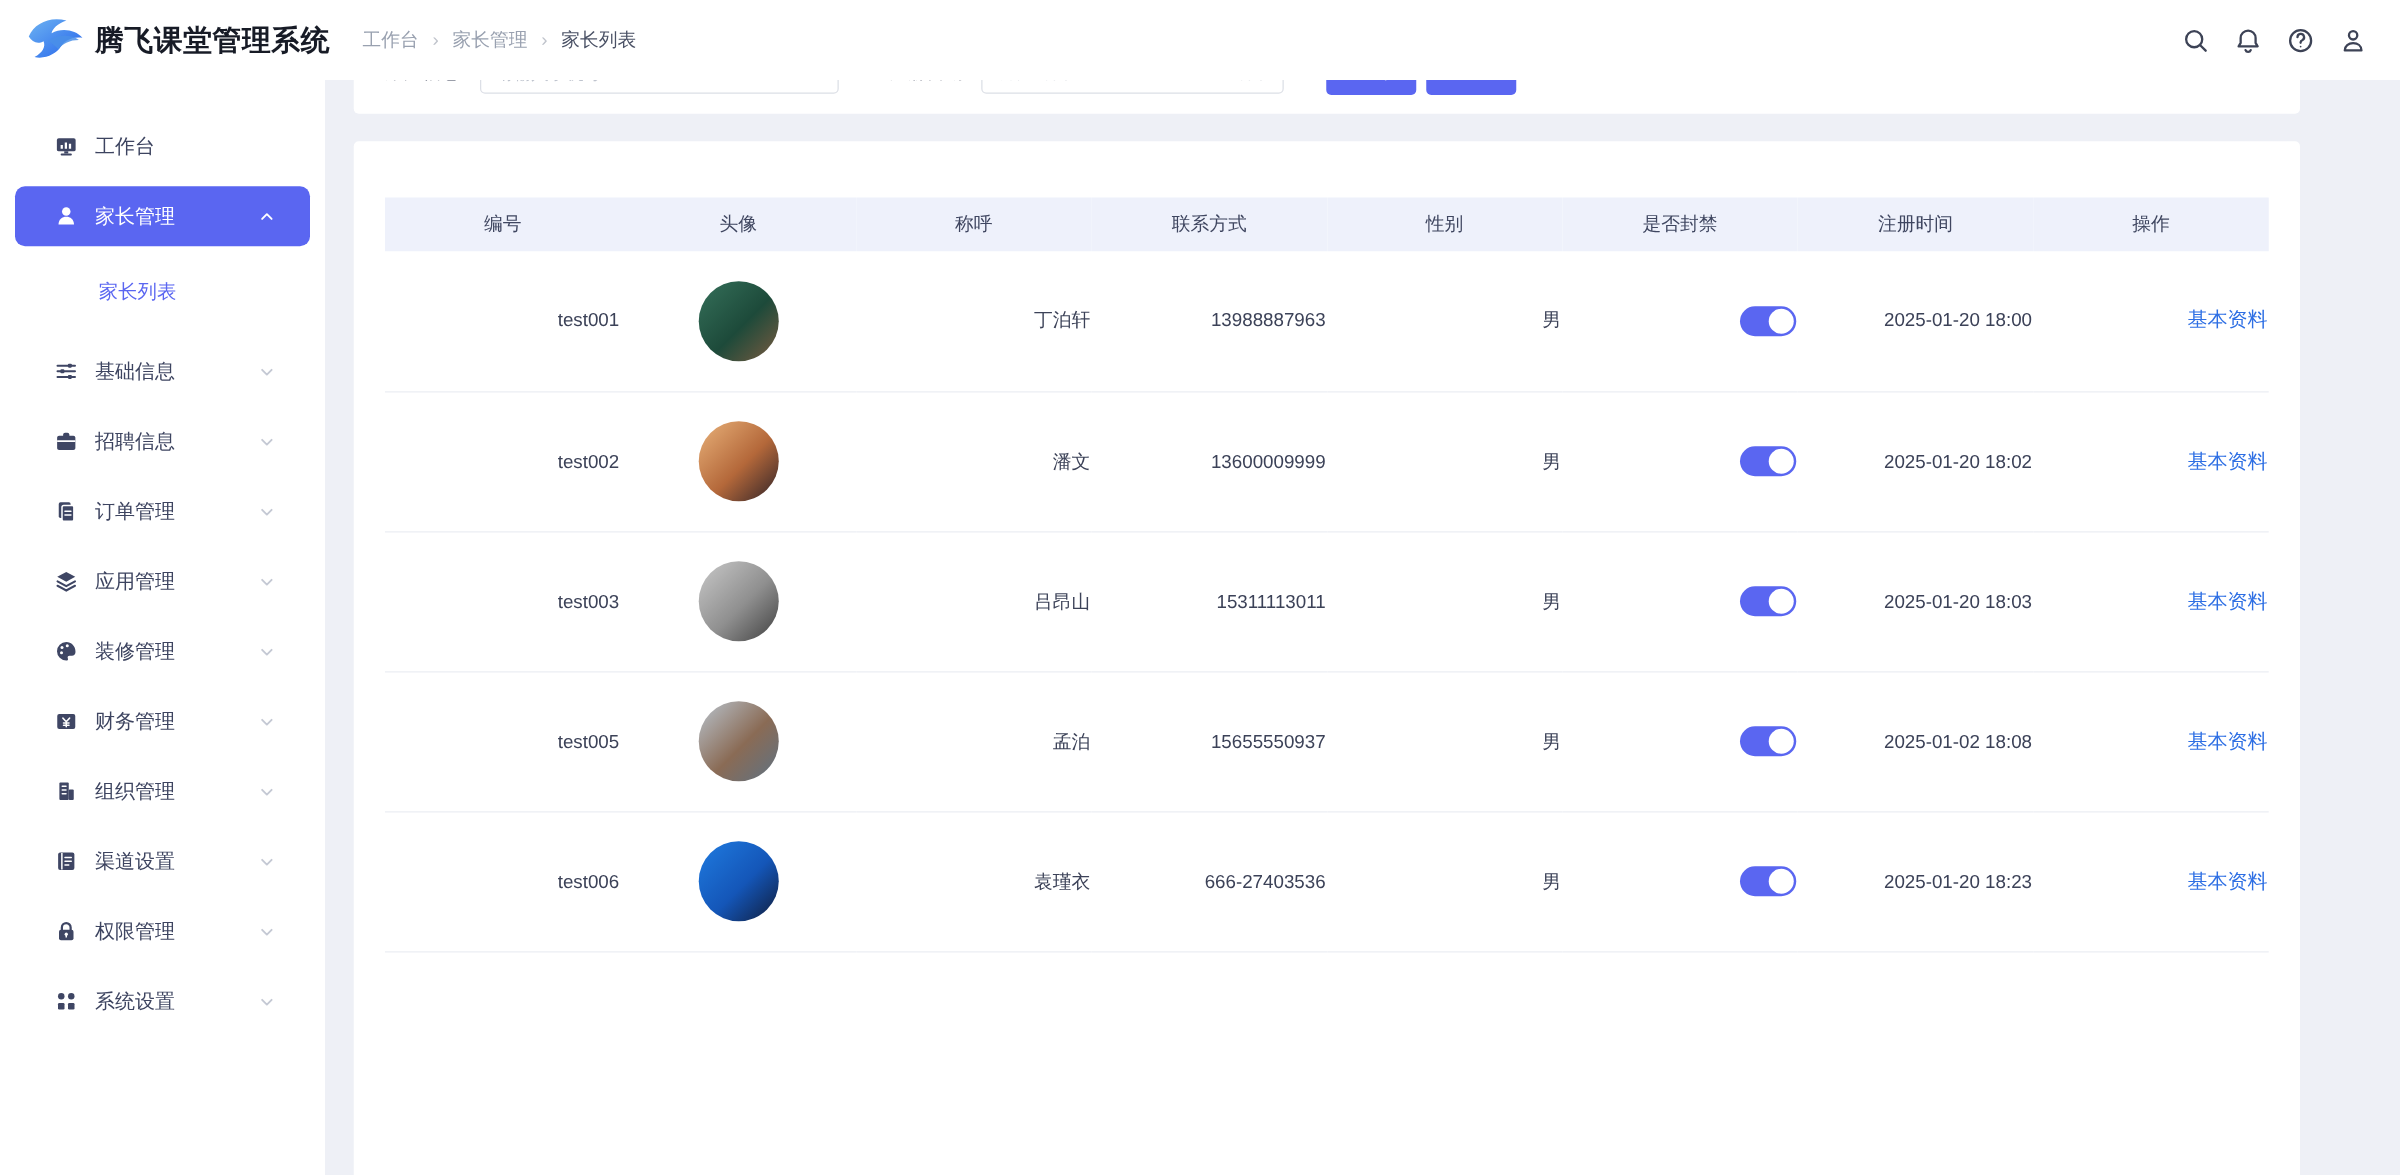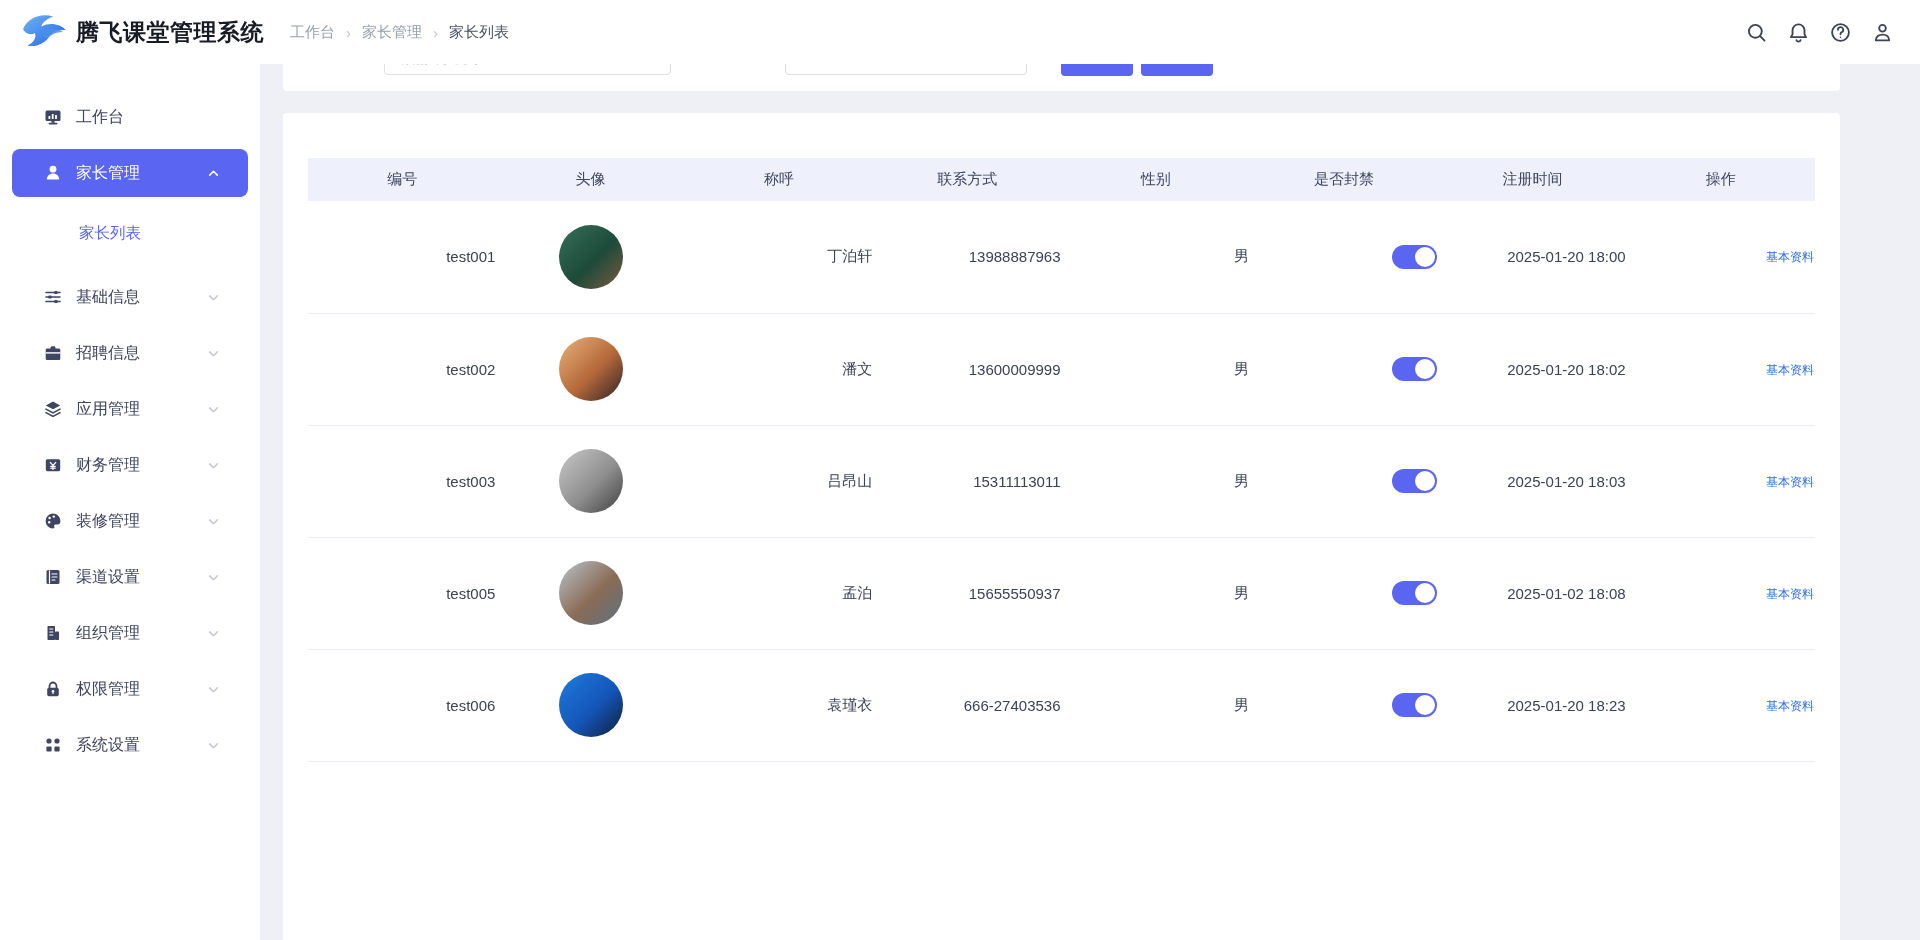--- a/index.html
+++ b/index.html
@@ -94,21 +94,21 @@
   }
   .avatar{width:64px;height:64px;border-radius:50%;margin:0 auto;}
   .toggle{
     display:inline-block;width:45px;height:24px;border-radius:12px;
     background:var(--accent);position:relative;cursor:pointer;vertical-align:middle;
   }
   .toggle .knob{
     position:absolute;top:2px;right:2px;width:20px;height:20px;border-radius:50%;
     background:#fff;
   }
-  .action-link{color:var(--link);text-decoration:none;font-size:12px;cursor:pointer;}
+  .action-link{color:var(--link);text-decoration:none;font-size:16px;cursor:pointer;}
 </style>
 </head>
 <body>
 
 <div class="header">
   <div class="logo">
     <svg viewBox="0 0 52 46">
       <defs>
         <linearGradient id="lg" x1="0" y1="0" x2="1" y2="1">
           <stop offset="0" stop-color="#6db3f2"></stop>
@@ -212,40 +212,41 @@
         <span class="mi-label">招聘信息</span>
         <span class="mi-chevron">
           <svg viewBox="0 0 12 12" fill="none" stroke="currentColor" stroke-width="1.4" stroke-linecap="round" stroke-linejoin="round">
             <path d="M2.5 4.5 6 8l3.5-3.5"></path>
           </svg>
         </span>
       </li>
       <li class="menu-item">
         <span class="mi-icon">
           <svg viewBox="0 0 18 18">
+            <rect x="3" y="1.8" width="9.5" height="12.5" rx="1.4" fill="currentColor"></rect>
+            <rect x="5.6" y="4.4" width="9.5" height="12.5" rx="1.4" fill="currentColor" stroke="#fff" stroke-width="1.2"></rect>
+            <path d="M8 9h4.7M8 12h4.7" stroke="#fff" stroke-width="1.3" stroke-linecap="round"></path>
+          </svg>
+        </span>
+        <span class="mi-label">订单管理</span>
+        <span class="mi-chevron">
+          <svg viewBox="0 0 12 12" fill="none" stroke="currentColor" stroke-width="1.4" stroke-linecap="round" stroke-linejoin="round">
+            <path d="M2.5 4.5 6 8l3.5-3.5"></path>
+          </svg>
+        </span>
+      </li>
+      <li class="menu-item">
+        <span class="mi-icon">
+          <svg viewBox="0 0 18 18">
             <path d="M9 1.5 16.2 5.4 9 9.3 1.8 5.4Z" fill="currentColor"></path>
             <path d="M2 9.1 9 12.9 16 9.1" fill="none" stroke="currentColor" stroke-width="1.6" stroke-linecap="round"></path>
             <path d="M2 12.6 9 16.4 16 12.6" fill="none" stroke="currentColor" stroke-width="1.6" stroke-linecap="round"></path>
           </svg>
         </span>
         <span class="mi-label">应用管理</span>
-        <span class="mi-chevron">
-          <svg viewBox="0 0 12 12" fill="none" stroke="currentColor" stroke-width="1.4" stroke-linecap="round" stroke-linejoin="round">
-            <path d="M2.5 4.5 6 8l3.5-3.5"></path>
-          </svg>
-        </span>
-      </li>
-      <li class="menu-item">
-        <span class="mi-icon">
-          <svg viewBox="0 0 18 18">
-            <rect x="1.8" y="3.2" width="14.4" height="12" rx="1.6" fill="currentColor"></rect>
-            <path d="M6.3 6.5 9 9.4l2.7-2.9M9 9.4v4M6.8 10.4h4.4M6.8 12.2h4.4" stroke="#fff" stroke-width="1.2" stroke-linecap="round" fill="none"></path>
-          </svg>
-        </span>
-        <span class="mi-label">财务管理</span>
         <span class="mi-chevron">
           <svg viewBox="0 0 12 12" fill="none" stroke="currentColor" stroke-width="1.4" stroke-linecap="round" stroke-linejoin="round">
             <path d="M2.5 4.5 6 8l3.5-3.5"></path>
           </svg>
         </span>
       </li>
       <li class="menu-item">
         <span class="mi-icon">
           <svg viewBox="0 0 18 18">
             <path d="M9 1.6a7.4 7.4 0 1 0 0 14.8c1.2 0 1.7-.8 1.3-1.7-.5-1.1 0-2.2 1.3-2.2h1.9c1.7 0 2.9-1.2 2.9-3C16.4 4.8 13 1.6 9 1.6z" fill="currentColor"></path>
@@ -257,41 +258,55 @@
         <span class="mi-label">装修管理</span>
         <span class="mi-chevron">
           <svg viewBox="0 0 12 12" fill="none" stroke="currentColor" stroke-width="1.4" stroke-linecap="round" stroke-linejoin="round">
             <path d="M2.5 4.5 6 8l3.5-3.5"></path>
           </svg>
         </span>
       </li>
       <li class="menu-item">
         <span class="mi-icon">
           <svg viewBox="0 0 18 18">
+            <rect x="1.8" y="3.2" width="14.4" height="12" rx="1.6" fill="currentColor"></rect>
+            <path d="M6.3 6.5 9 9.4l2.7-2.9M9 9.4v4M6.8 10.4h4.4M6.8 12.2h4.4" stroke="#fff" stroke-width="1.2" stroke-linecap="round" fill="none"></path>
+          </svg>
+        </span>
+        <span class="mi-label">财务管理</span>
+        <span class="mi-chevron">
+          <svg viewBox="0 0 12 12" fill="none" stroke="currentColor" stroke-width="1.4" stroke-linecap="round" stroke-linejoin="round">
+            <path d="M2.5 4.5 6 8l3.5-3.5"></path>
+          </svg>
+        </span>
+      </li>
+      <li class="menu-item">
+        <span class="mi-icon">
+          <svg viewBox="0 0 18 18">
+            <rect x="3.5" y="2" width="7.5" height="14" rx="0.8" fill="currentColor"></rect>
+            <rect x="11" y="7.5" width="4" height="8.5" rx="0.8" fill="currentColor"></rect>
+            <path d="M5.8 5h3M5.8 8h3M5.8 11h3" stroke="#fff" stroke-width="1.2" stroke-linecap="round"></path>
+          </svg>
+        </span>
+        <span class="mi-label">组织管理</span>
+        <span class="mi-chevron">
+          <svg viewBox="0 0 12 12" fill="none" stroke="currentColor" stroke-width="1.4" stroke-linecap="round" stroke-linejoin="round">
+            <path d="M2.5 4.5 6 8l3.5-3.5"></path>
+          </svg>
+        </span>
+      </li>
+      <li class="menu-item">
+        <span class="mi-icon">
+          <svg viewBox="0 0 18 18">
             <rect x="2.5" y="2" width="13" height="14" rx="1.6" fill="currentColor"></rect>
             <path d="M5.5 2.4v13.2" stroke="#fff" stroke-width="1.2"></path>
             <path d="M8 6h5M8 9h5M8 12h3" stroke="#fff" stroke-width="1.2" stroke-linecap="round"></path>
           </svg>
         </span>
         <span class="mi-label">渠道设置</span>
-        <span class="mi-chevron">
-          <svg viewBox="0 0 12 12" fill="none" stroke="currentColor" stroke-width="1.4" stroke-linecap="round" stroke-linejoin="round">
-            <path d="M2.5 4.5 6 8l3.5-3.5"></path>
-          </svg>
-        </span>
-      </li>
-      <li class="menu-item">
-        <span class="mi-icon">
-          <svg viewBox="0 0 18 18">
-            <rect x="3.5" y="2" width="7.5" height="14" rx="0.8" fill="currentColor"></rect>
-            <rect x="11" y="7.5" width="4" height="8.5" rx="0.8" fill="currentColor"></rect>
-            <path d="M5.8 5h3M5.8 8h3M5.8 11h3" stroke="#fff" stroke-width="1.2" stroke-linecap="round"></path>
-          </svg>
-        </span>
-        <span class="mi-label">组织管理</span>
         <span class="mi-chevron">
           <svg viewBox="0 0 12 12" fill="none" stroke="currentColor" stroke-width="1.4" stroke-linecap="round" stroke-linejoin="round">
             <path d="M2.5 4.5 6 8l3.5-3.5"></path>
           </svg>
         </span>
       </li>
       <li class="menu-item">
         <span class="mi-icon">
           <svg viewBox="0 0 18 18">
             <path d="M5.5 8V6a3.5 3.5 0 0 1 7 0v2" fill="none" stroke="currentColor" stroke-width="1.8"></path>

